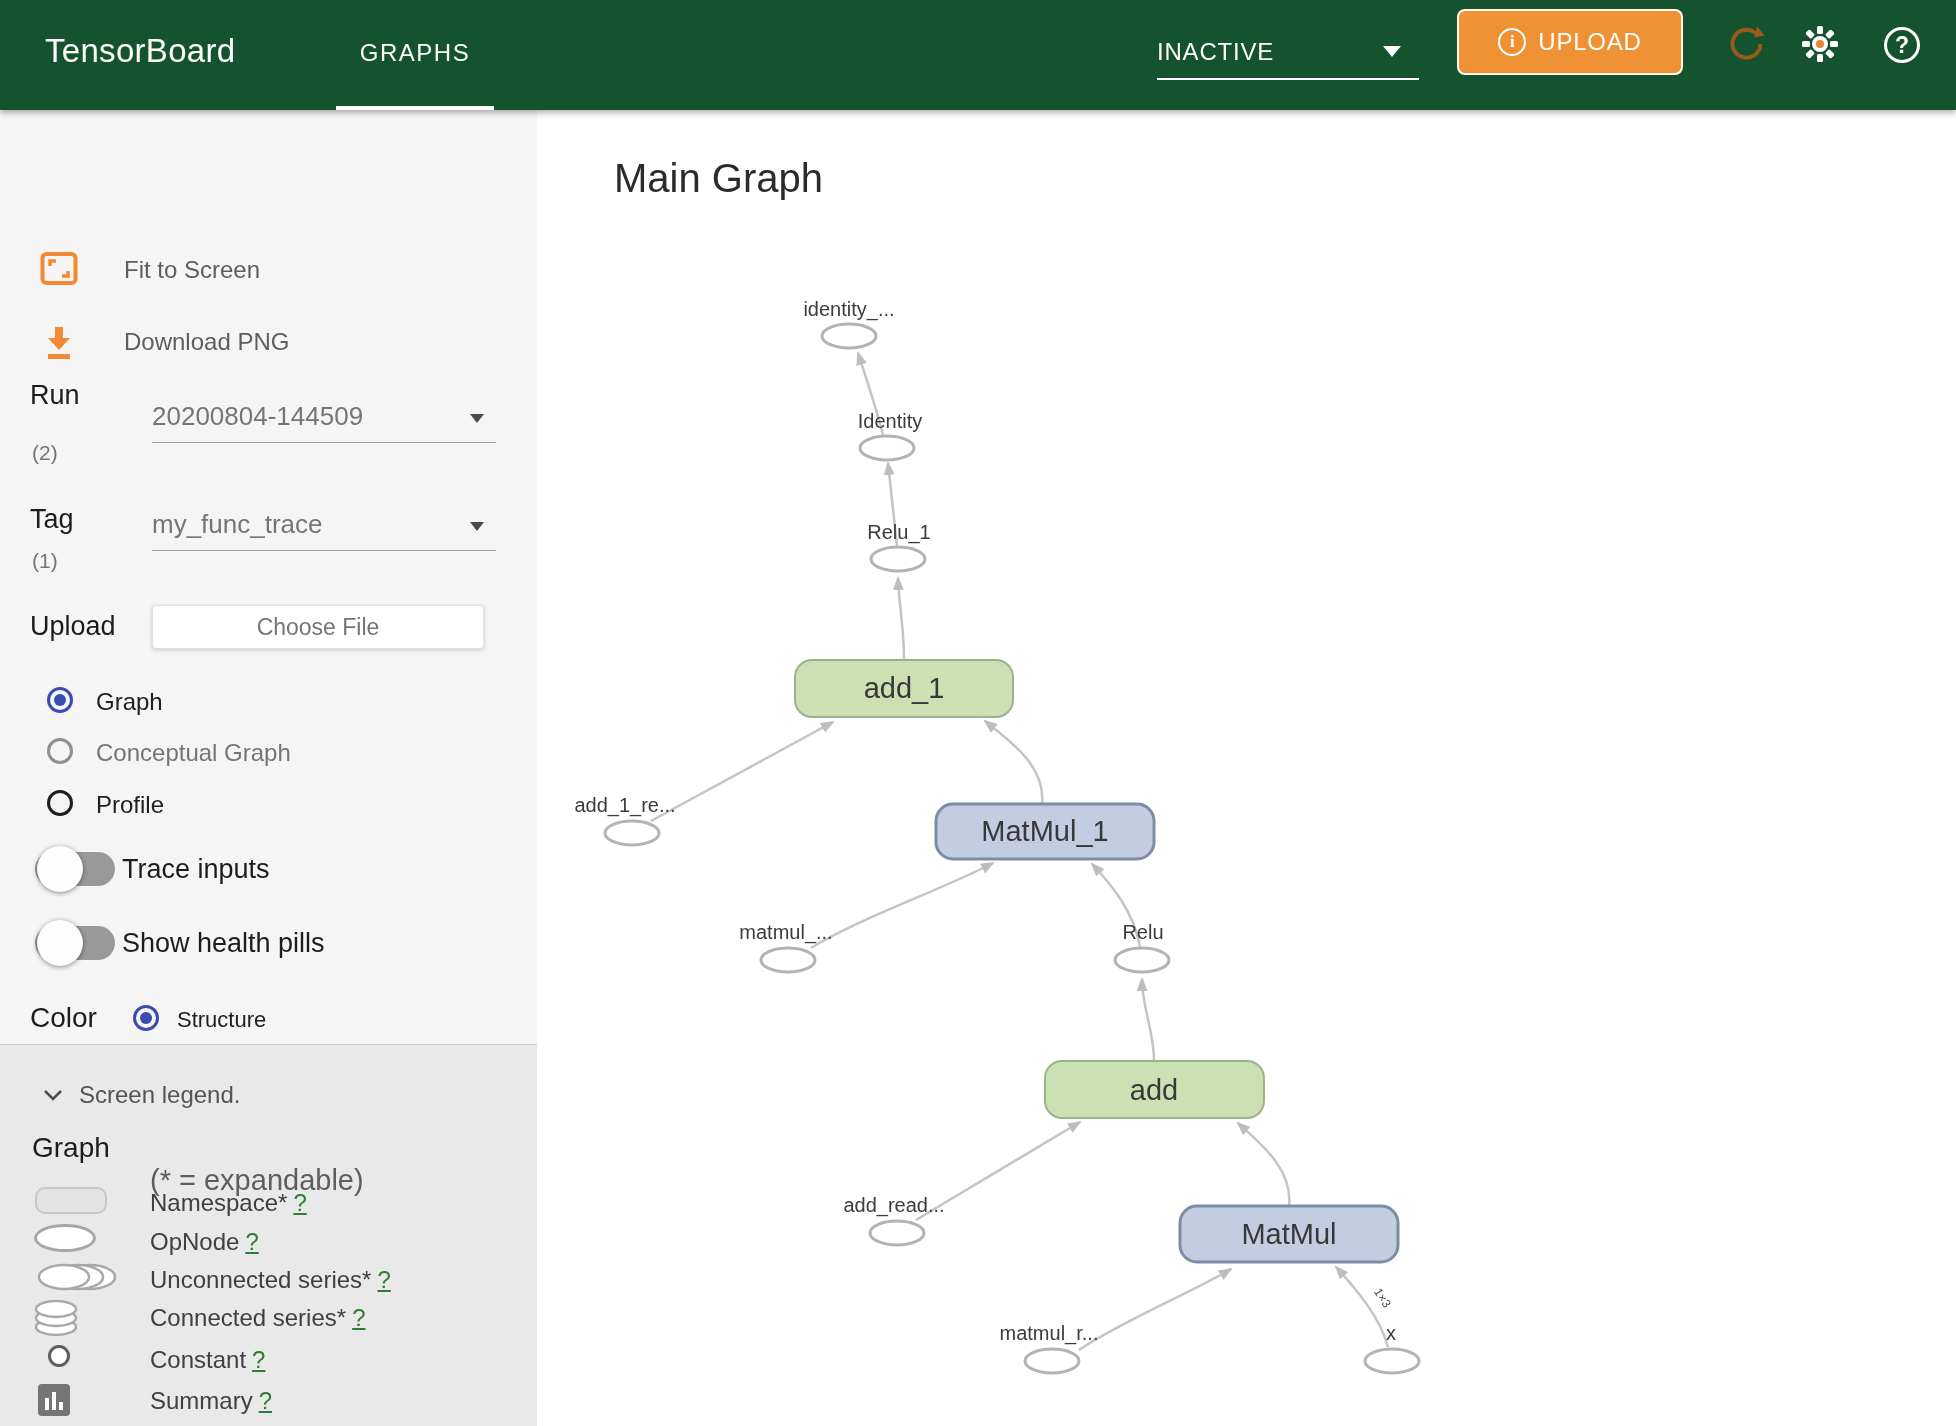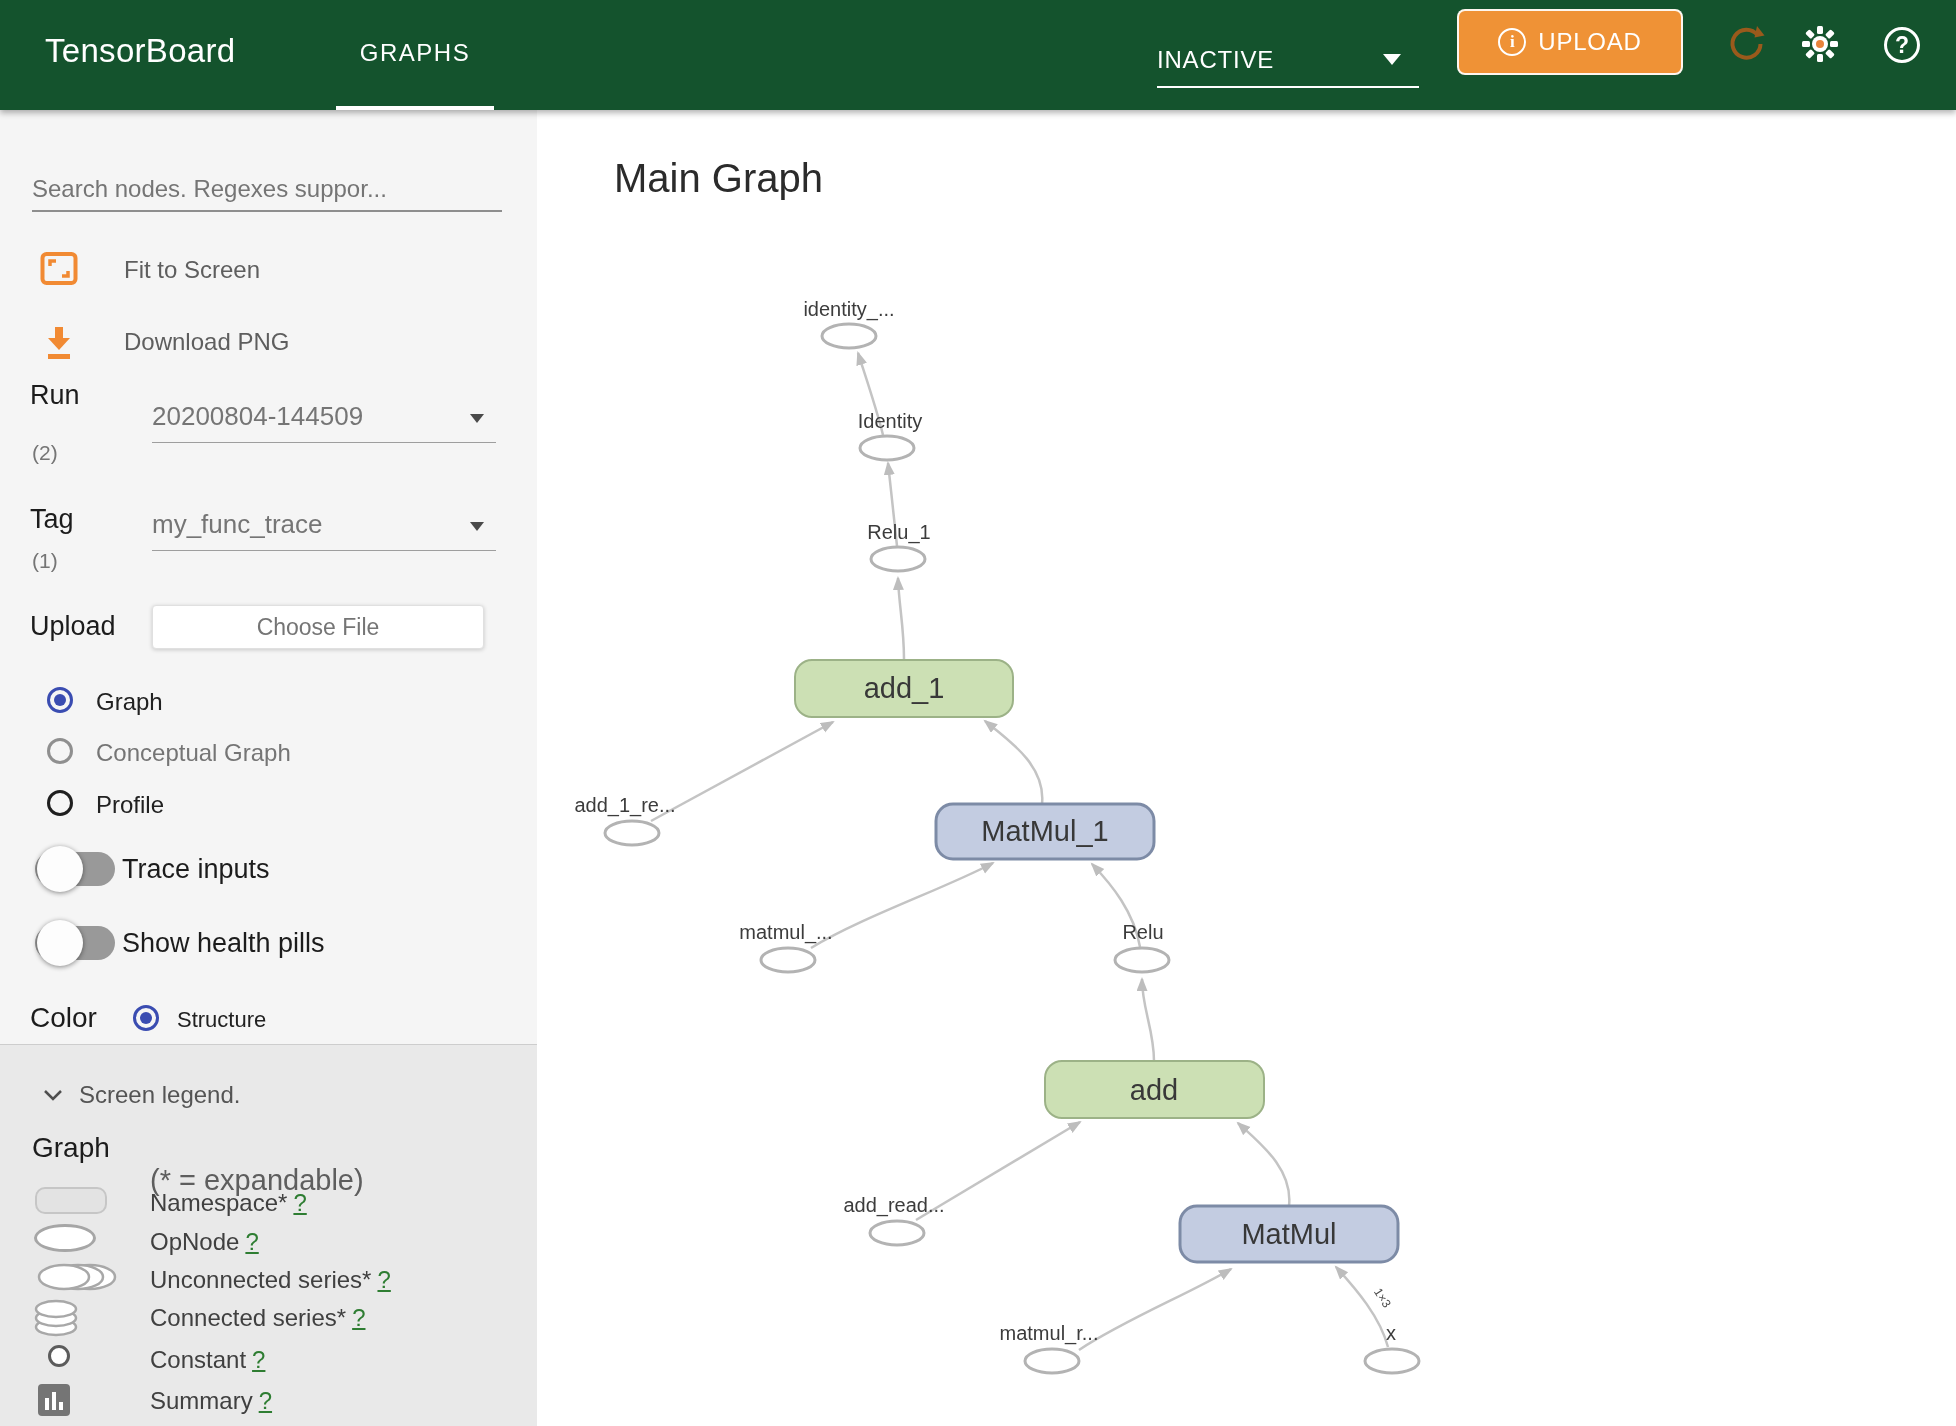--- a/index.html
+++ b/index.html
@@ -9,21 +9,21 @@
 
   
   .header { position:absolute; left:0; top:0; width:1956px; height:110px;
             background:#14532d; box-shadow:0 3px 6px rgba(0,0,0,.30); z-index:10; }
   .tb-title { position:absolute; left:45px; top:32px; color:#fff; font-size:33px;
               font-weight:500; letter-spacing:.3px; }
   .tab { position:absolute; left:336px; top:0; width:158px; height:110px;
          color:#fff; font-size:24px; font-weight:500; letter-spacing:1.5px;
          display:flex; align-items:center; justify-content:center;
          border-bottom:4px solid #fff; cursor:pointer; }
-  .status-dd { position:absolute; left:1157px; top:16px; width:262px; height:92px; cursor:pointer; }
+  .status-dd { position:absolute; left:1157px; top:8px; width:262px; height:92px; cursor:pointer; }
   .status-dd .val { position:absolute; left:0; top:30px; color:#fff; font-size:24px;
                     font-weight:500; letter-spacing:.8px; }
   .status-dd .caret { position:absolute; left:226px; top:38px; width:0; height:0;
                       border-left:9px solid transparent; border-right:9px solid transparent;
                       border-top:11px solid #fff; }
   .status-dd .line { position:absolute; left:0; top:70px; width:262px; height:2px; background:#fff; }
   .upload-btn { position:absolute; left:1457px; top:9px; width:226px; height:66px;
                 background:#ef9236; border:2px solid rgba(255,255,255,.92); border-radius:8px;
                 display:flex; align-items:center; justify-content:center; gap:12px;
                 color:#fff; cursor:pointer; }
@@ -132,21 +132,20 @@
         <rect x="2" y="17" width="8" height="6" rx="1.5" transform="rotate(45 20 20)"></rect>
         <rect x="30" y="17" width="8" height="6" rx="1.5" transform="rotate(45 20 20)"></rect>
       </g>
       <circle cx="20" cy="20" r="4" fill="#e8833b"></circle>
     </g>
   </svg>
   <div class="help-circle">?</div>
 </div>
 
 <div class="sidebar">
-  <input class="search-input" type="text" placeholder="Search nodes. Regexes suppor..." style="">
 
   <svg style="position:absolute;left:40px;top:141px;width:38px;height:36px" viewBox="0 0 38 36">
     <rect x="2.5" y="3" width="33" height="29" rx="4" fill="none" stroke="#f18a33" stroke-width="4"></rect>
     <polyline points="10,15 10,10 16,10" fill="none" stroke="#f18a33" stroke-width="3.5"></polyline>
     <polyline points="28,20 28,25 22,25" fill="none" stroke="#f18a33" stroke-width="3.5"></polyline>
   </svg>
   <div class="tool-label" style="left:124px;top:146px">Fit to Screen</div>
 
   <svg style="position:absolute;left:44px;top:215px;width:30px;height:36px" viewBox="0 0 30 36">
     <rect x="11" y="2" width="8" height="12" fill="#f18a33"></rect>

